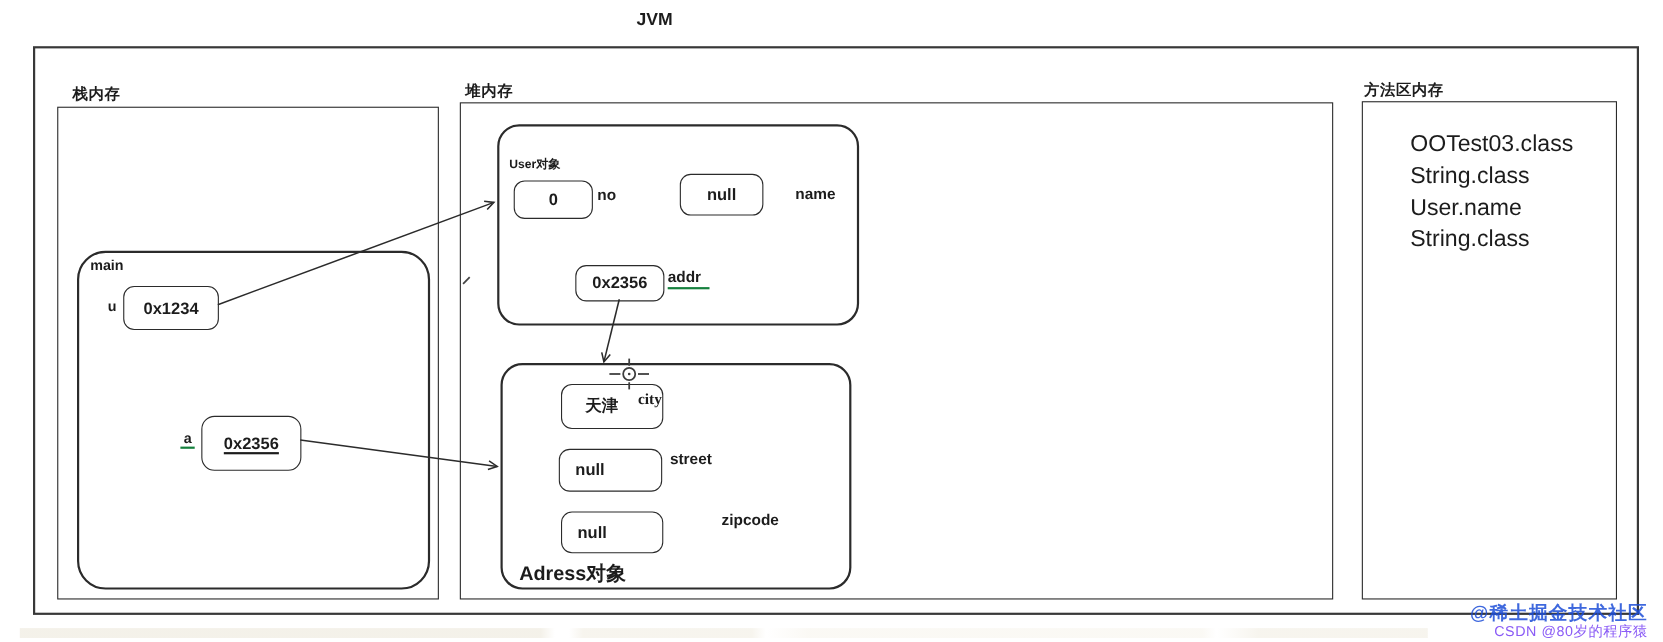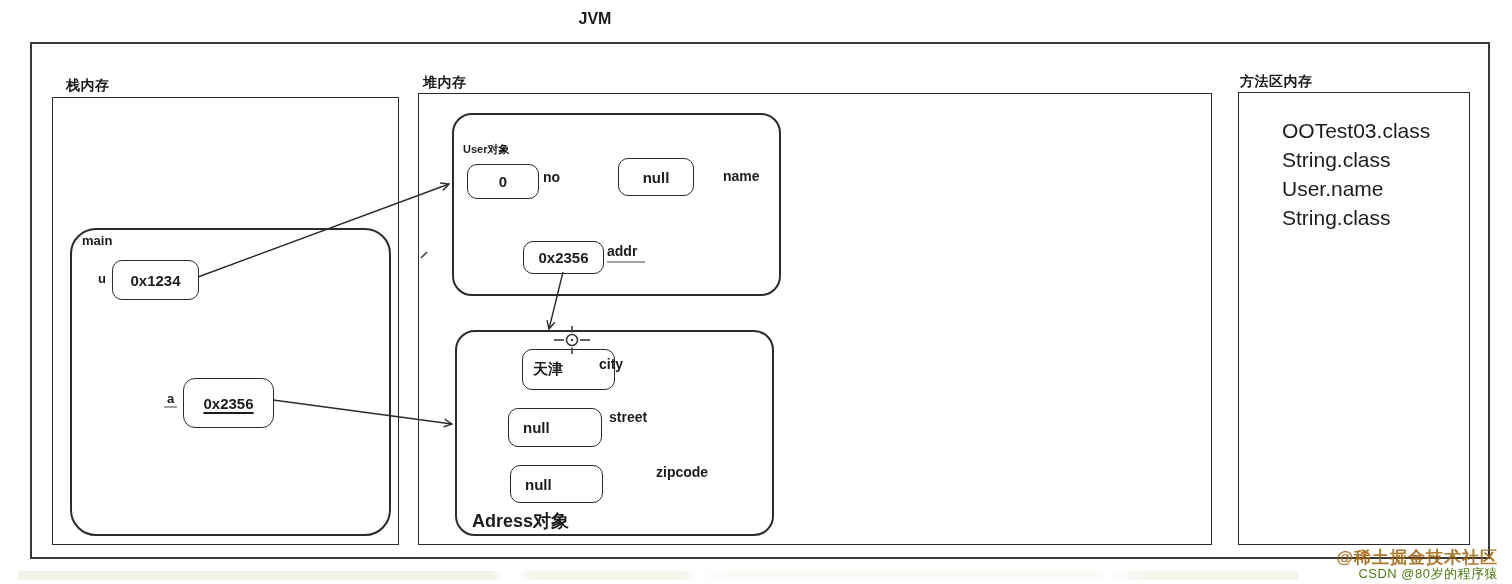--- a/index.html
+++ b/index.html
@@ -15,30 +15,30 @@
   .thin{border-width:1.5px;}
   .lbl{position:absolute;font-weight:bold;white-space:nowrap;text-align:right;}
   .sec-lbl{font-size:14px;letter-spacing:0.5px;}
   .val-box{
     position:absolute;border:1.8px solid #2b2b2b;border-radius:10px;
     display:flex;align-items:center;justify-content:center;
     font-weight:bold;font-size:15px;background:#fff;
   }
   .obj-box{position:absolute;border:2px solid #2b2b2b;border-radius:20px;background:transparent;}
   .field-lbl{position:absolute;font-weight:bold;font-size:14px;white-space:nowrap;}
-  .u-line{border-bottom:2px solid #a3a3a3;padding-bottom:1px;}
+  .u-line{border-bottom:2px solid #15803d;padding-bottom:1px;}
   .underlined-text{text-decoration:underline;text-underline-offset:3px;text-decoration-thickness:1.5px;}
   .class-list{position:absolute;left:1250px;top:116px;display:flex;flex-direction:column;}
   .class-item{font-weight:normal;font-size:21px;height:29px;line-height:29px;white-space:nowrap;margin-left:32px;}
   #watermark{
     position:absolute;right:14px;bottom:2px;text-align:right;line-height:1.15;
     pointer-events:none;
   }
-  #watermark .wm1{font-size:17px;font-weight:bold;color:#a16207;letter-spacing:1px;opacity:0.85;}
-  #watermark .wm2{font-size:13px;color:#4d7c0f;letter-spacing:0.5px;}
+  #watermark .wm1{font-size:17px;font-weight:bold;color:#1d4ed8;letter-spacing:1px;opacity:0.85;}
+  #watermark .wm2{font-size:13px;color:#8b5cf6;letter-spacing:0.5px;}
   #arrow-layer{position:absolute;left:0;top:0;width:1512px;height:584px;pointer-events:none;}
   #bottom-strip{
     position:absolute;left:18px;top:571px;width:1280px;height:9px;
     background:linear-gradient(90deg,
       rgba(238,234,222,0.65) 0%, rgba(238,234,222,0.65) 37%,
       rgba(255,255,255,0) 38%, rgba(255,255,255,0) 39%,
       rgba(240,236,224,0.55) 40%, rgba(240,236,224,0.55) 52%,
       rgba(255,255,255,0) 53%, rgba(246,243,234,0.5) 56%,
       rgba(246,243,234,0.5) 84%, rgba(255,255,255,0) 85%,
       rgba(240,236,224,0.55) 88%, rgba(240,236,224,0.55) 100%);
@@ -86,24 +86,24 @@
   <div class="field-lbl" style="left:723px;top:168px;">name</div>
 
   <div class="val-box" style="left:523px;top:241px;width:79px;height:31px;">
     <span>0x2356</span>
   </div>
   <div class="field-lbl u-line" style="left:607px;top:243px;padding:0 8px 2px 0;">addr</div>
 
   <div class="obj-box" style="left:455px;top:330px;width:315px;height:202px;"></div>
   <div class="lbl" style="left:472px;top:509px;font-size:18px;">Adress对象</div>
 
-  <div class="val-box" style="left:510px;top:349px;width:93px;height:41px;justify-content:flex-start;padding-left:10px;box-sizing:border-box;margin-left:12px;">
+  <div class="val-box" style="left:510px;top:349px;width:93px;height:41px;justify-content:flex-start;padding-left:21px;box-sizing:border-box;">
     <span>天津</span>
   </div>
-  <div class="field-lbl" style="left:599px;top:356px;">city</div>
+  <div class="field-lbl" style="left:580px;top:356px;font-family:Liberation Serif, serif;">city</div>
 
   <div class="val-box" style="left:508px;top:408px;width:94px;height:39px;justify-content:flex-start;padding-left:14px;box-sizing:border-box;">
     <span>null</span>
   </div>
   <div class="field-lbl" style="left:609px;top:409px;">street</div>
 
   <div class="val-box" style="left:510px;top:465px;width:93px;height:38px;justify-content:flex-start;padding-left:14px;box-sizing:border-box;">
     <span>null</span>
   </div>
   <div class="field-lbl" style="left:609px;top:464px;margin-left:47px;">zipcode</div>

